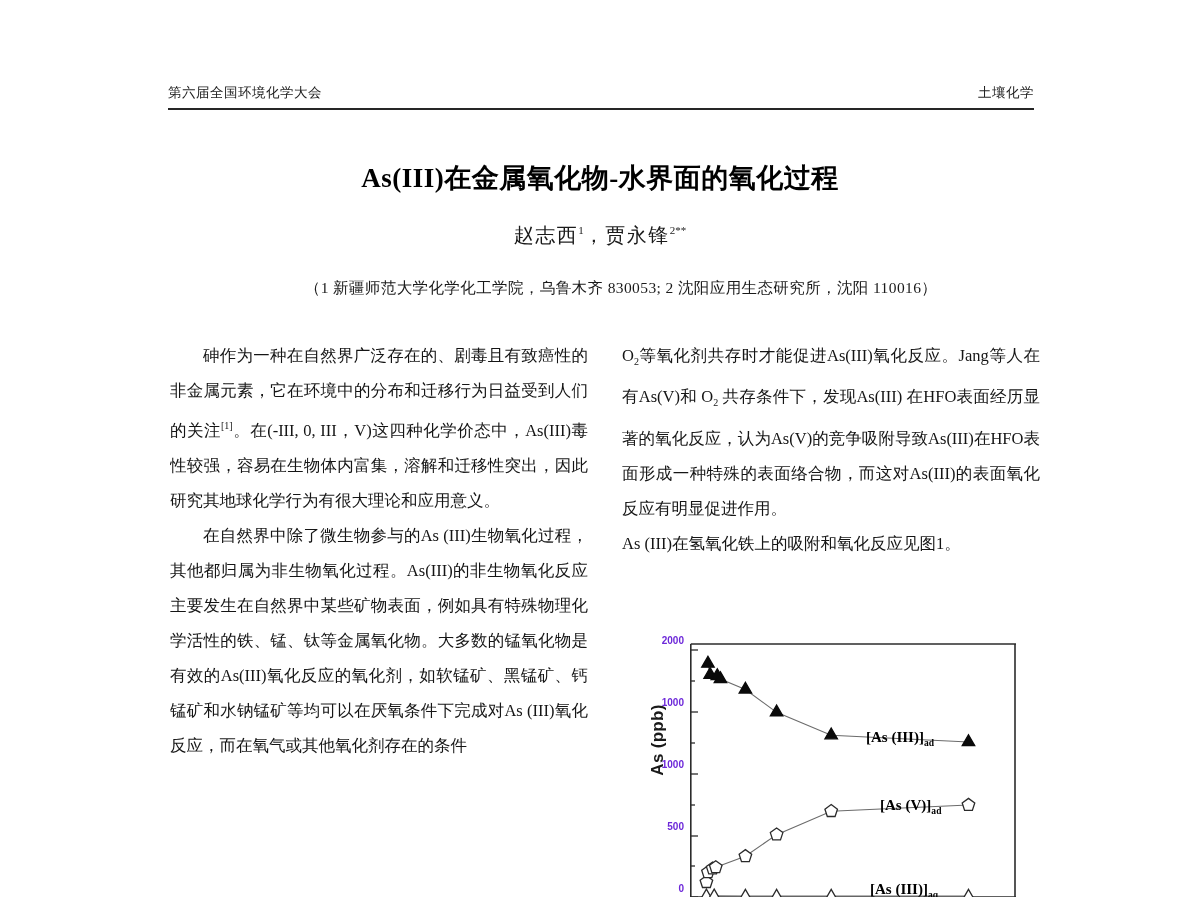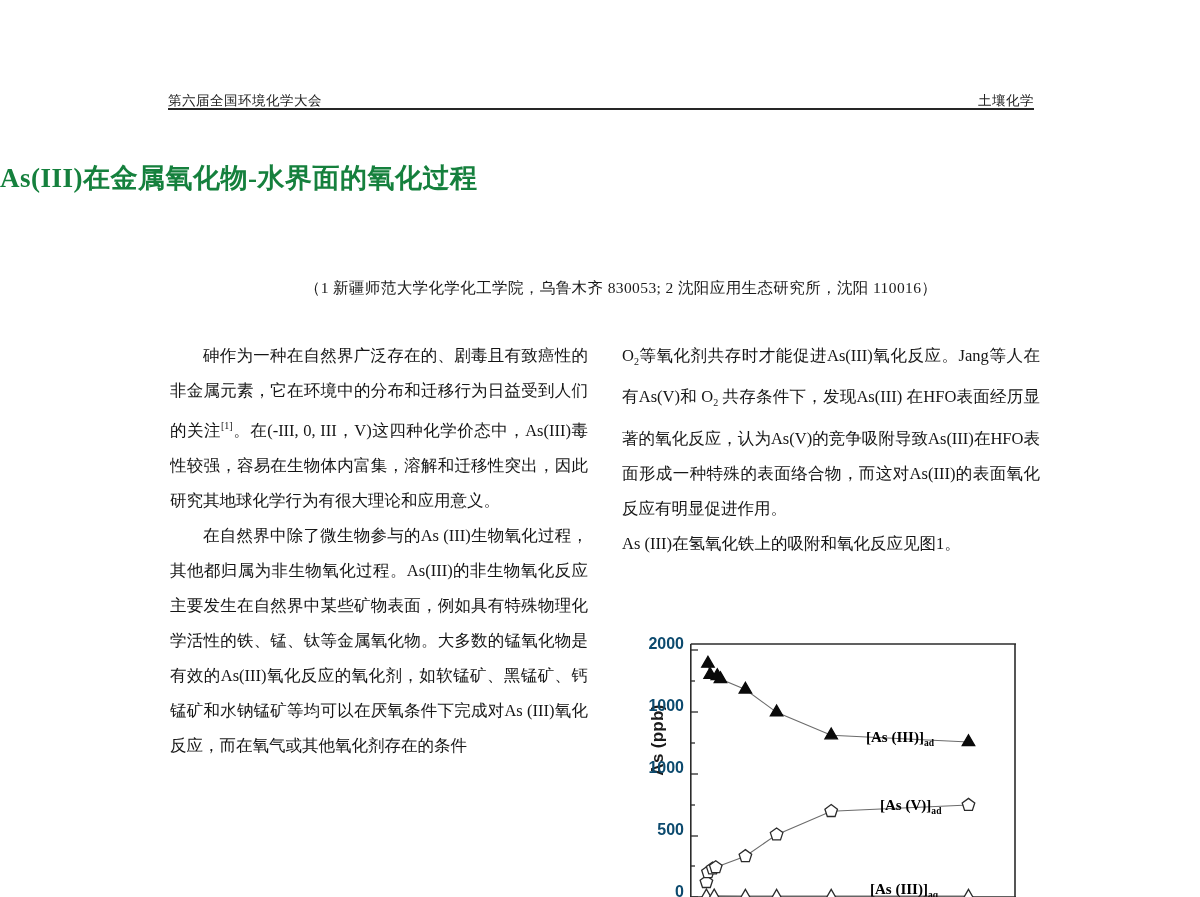--- a/index.html
+++ b/index.html
@@ -22,21 +22,21 @@
     width: 1200px;
     height: 897px;
     background: #fff;
     overflow: hidden;
   }
 
   
   .runhead {
     position: absolute;
     left: 168px;
-    top: 92px;
+    top: 84px;
     width: 866px;
     display: flex;
     justify-content: space-between;
     align-items: center;
     font-size: 13.5px;
     letter-spacing: .5px;
     color: #1d1d1d;
   }
   .runhead-rule {
     position: absolute;
@@ -46,24 +46,25 @@
     height: 0;
     border-top: 2px solid #262626;
   }
 
   
   .title {
     position: absolute;
     left: 0;
     top: 160px;
     width: 1200px;
+    text-align: center;
     font-size: 27px;
     font-weight: bold;
     letter-spacing: 0.5px;
-    color: #15803d;
+    color: #000000;
   }
   .authors {
     position: absolute;
     left: 0;
     top: 222px;
     width: 1200px;
     text-align: center;
     font-size: 20px;
     letter-spacing: 1.5px;
     color: #1a1a1a;
@@ -127,23 +128,23 @@
     font-weight: bold;
     color: #1a1a1a;
     letter-spacing: .3px;
   }
   .ytick {
     position: absolute;
     right: 0;
     width: 52px;
     text-align: right;
     font-family: "Liberation Sans", sans-serif;
-    font-size: 16px;
-    font-weight: bold;
-    color: #0c4a6e;
+    font-size: 10px;
+    font-weight: bold;
+    color: #6d28d9;
     line-height: 1;
   }
   .ytickwrap { position: absolute; left: 6px; top: 0; width: 56px; height: 263px; }
   .plotarea {
     position: absolute;
     left: 68px;
     top: 8px;
     width: 326px;
     height: 250px;
   }
@@ -167,20 +168,23 @@
 <div class="page">
 
   <div class="runhead">
     <span>第六届全国环境化学大会</span>
     <span>土壤化学</span>
   </div>
   <div class="runhead-rule"></div>
 
   <div class="title">As(III)在金属氧化物-水界面的氧化过程</div>
 
+  <div class="authors">
+    <span>赵志西</span><sup>1</sup><span>，</span><span>贾永锋</span><sup>2**</sup>
+  </div>
 
   <div class="affil">（1 新疆师范大学化学化工学院，乌鲁木齐 830053; 2 沈阳应用生态研究所，沈阳 110016）</div>
 
   <div class="col col-left">
     <p class="para"><span>砷作为一种在自然界广泛存在的、剧毒且有致癌性的非金属元素，它在环境中的分布和迁移行为日益受到人们的关注</span><sup>[1]</sup><span>。在(-III, 0, III，V)这四种化学价态中，As(III)毒性较强，容易在生物体内富集，溶解和迁移性突出，因此研究其地球化学行为有很大理论和应用意义。</span></p>
     <p class="para">在自然界中除了微生物参与的As (III)生物氧化过程，其他都归属为非生物氧化过程。As(III)的非生物氧化反应主要发生在自然界中某些矿物表面，例如具有特殊物理化学活性的铁、锰、钛等金属氧化物。大多数的锰氧化物是有效的As(III)氧化反应的氧化剂，如软锰矿、黑锰矿、钙锰矿和水钠锰矿等均可以在厌氧条件下完成对As (III)氧化反应，而在氧气或其他氧化剂存在的条件</p>
   </div>
 
   <div class="col col-right">
     <p class="para flush"><span>O</span><sub>2</sub><span>等氧化剂共存时才能促进As(III)氧化反应。Jang等人在有As(V)和 O</span><sub>2</sub><span> 共存条件下，发现As(III) 在HFO表面经历显著的氧化反应，认为As(V)的竞争吸附导致As(III)在HFO表面形成一种特殊的表面络合物，而这对As(III)的表面氧化反应有明显促进作用。</span></p>

